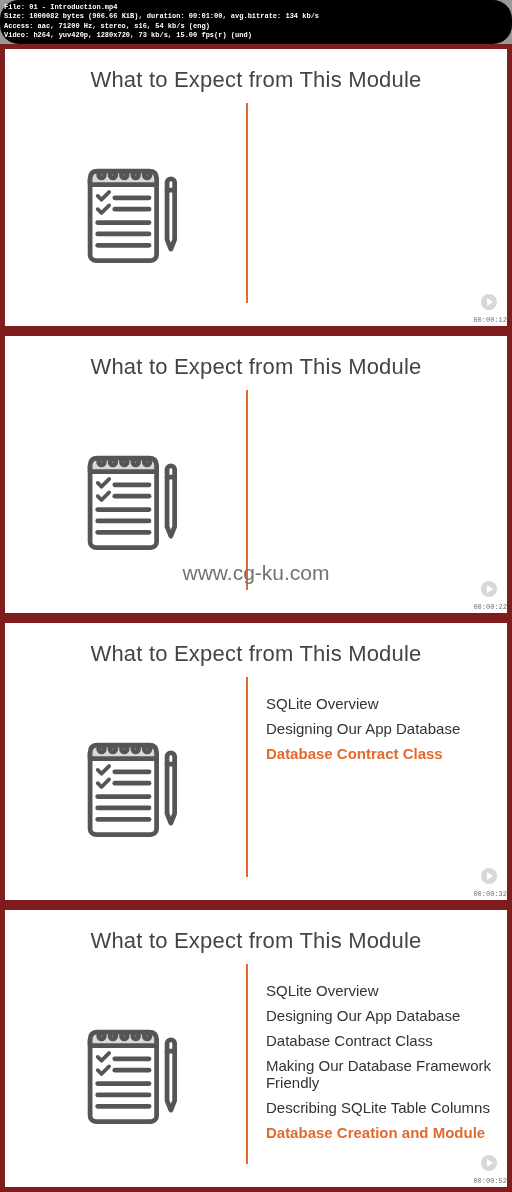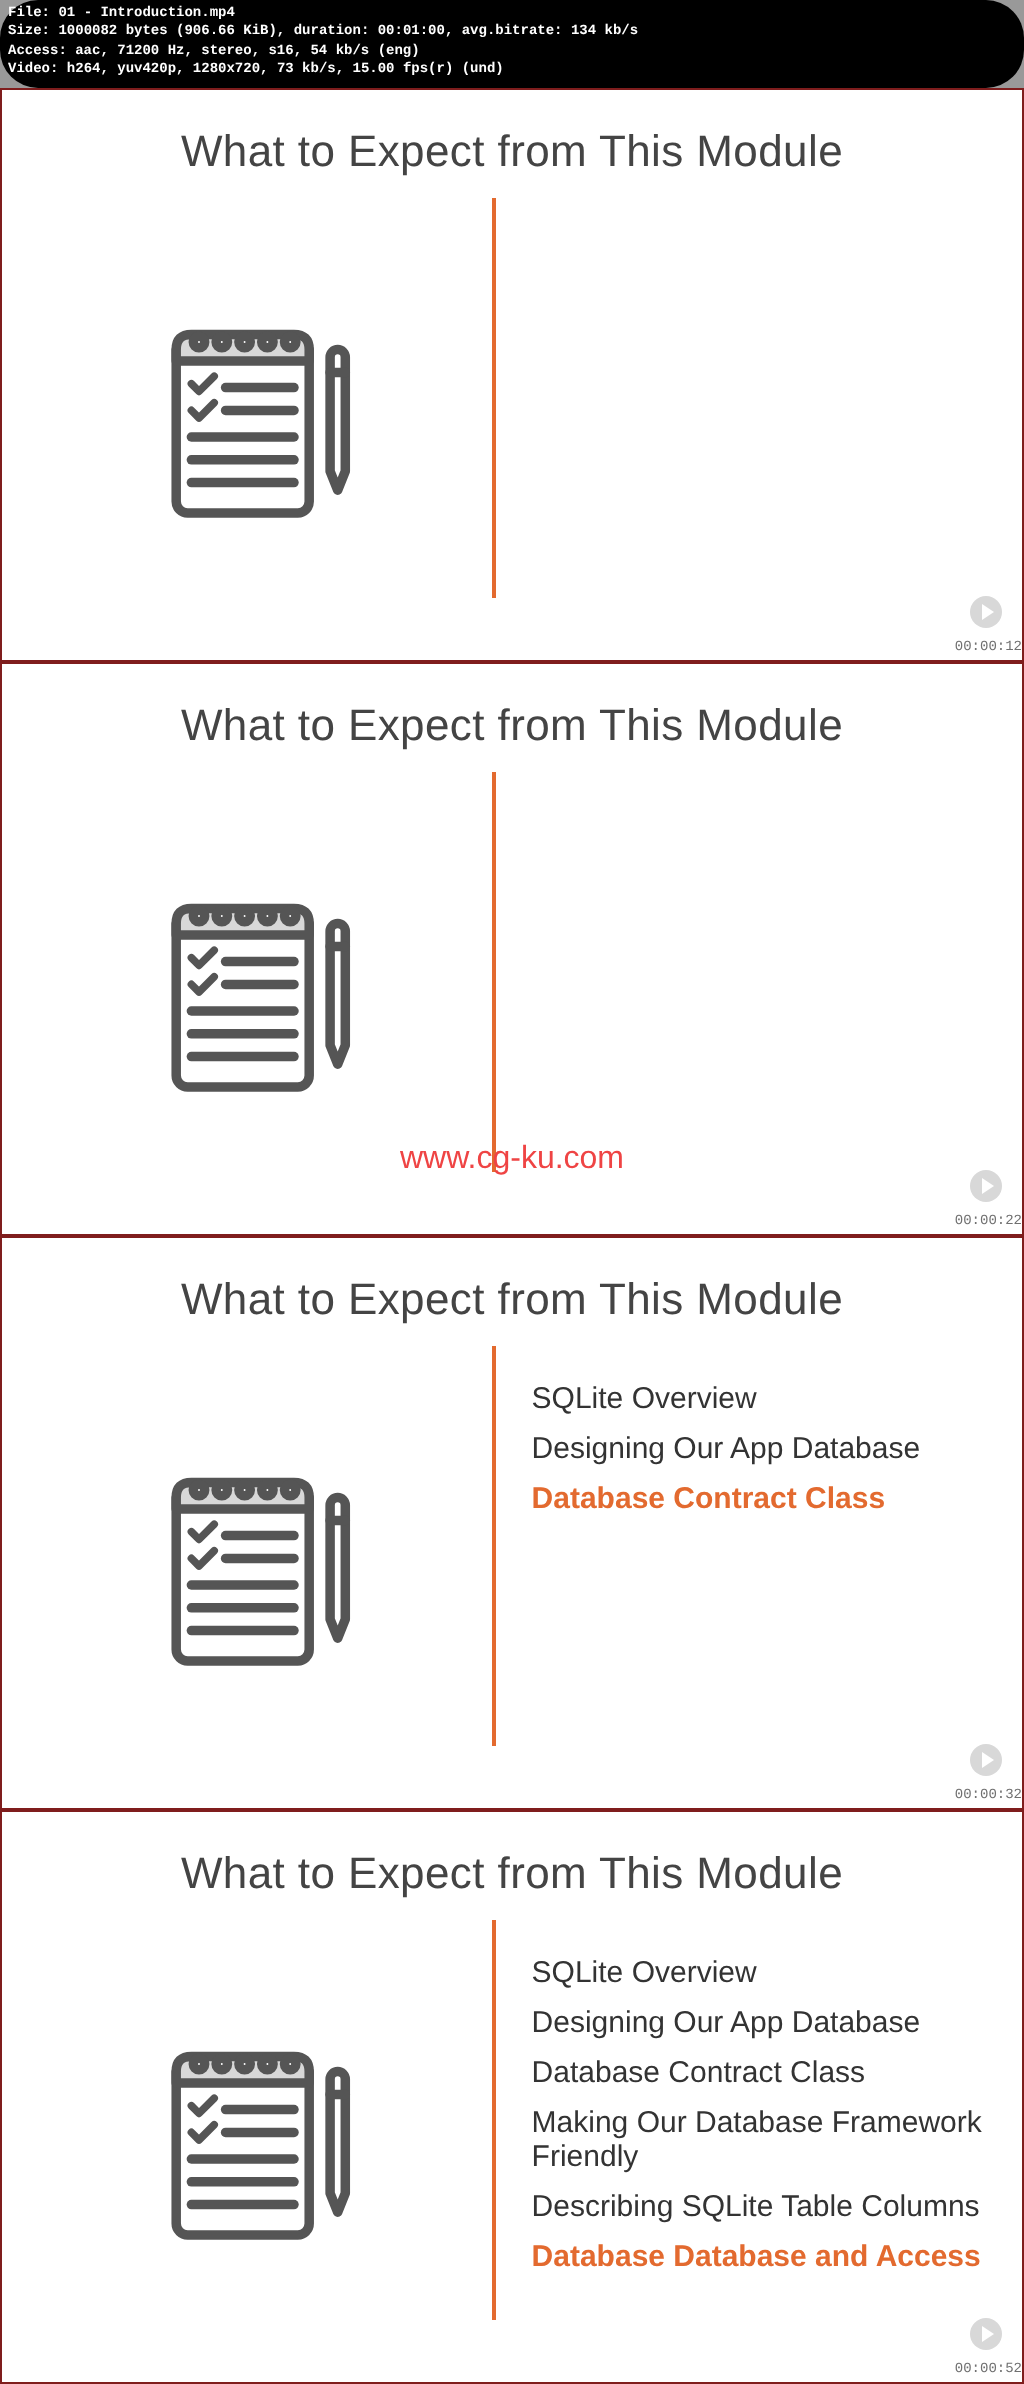--- a/index.html
+++ b/index.html
@@ -13,21 +13,21 @@
     color: #fff;
     font-family: "Courier New", monospace;
     font-size: 7px;
     line-height: 1.35;
     padding: 3px 4px;
     font-weight: bold;
     border-radius: 19px;
   }
   .slide {
     background: #fff;
-    border: 1px solid #7f1d1d;
+    border: 5px solid #7f1d1d;
     position: relative;
     height: 287px;
     overflow: hidden;
   }
   .slide-title {
     text-align: center;
     color: #444;
     font-weight: 300;
     font-size: 22px;
     padding: 18px 0 10px;
@@ -62,22 +62,22 @@
   .topic.active {
     color: #e36a2f;
     font-weight: 600;
   }
   .watermark {
     position: absolute;
     bottom: 28px;
     left: 0;
     right: 0;
     text-align: center;
-    color: #ef4444;
-    font-size: 16px;
+    color: #737373;
+    font-size: 21px;
     font-weight: 400;
     pointer-events: none;
   }
   .play-btn {
     position: absolute;
     right: 10px;
     bottom: 16px;
     width: 16px;
     height: 16px;
     border-radius: 50%;
@@ -251,20 +251,20 @@
     </g>
   </svg>
         </div>
         <div class="divider"></div>
         <div class="right-col">
           <div class="topic">SQLite Overview</div>
           <div class="topic">Designing Our App Database</div>
           <div class="topic">Database Contract Class</div>
           <div class="topic">Making Our Database Framework Friendly</div>
           <div class="topic">Describing SQLite Table Columns</div>
-          <div class="topic active">Database Database and Access</div>
+          <div class="topic active">Database Creation and Module</div>
         </div>
       </div>
 
       <div class="play-btn"></div>
       <div class="timestamp">00:00:52</div>
     </div>
   </div>
 
 </body></html>

